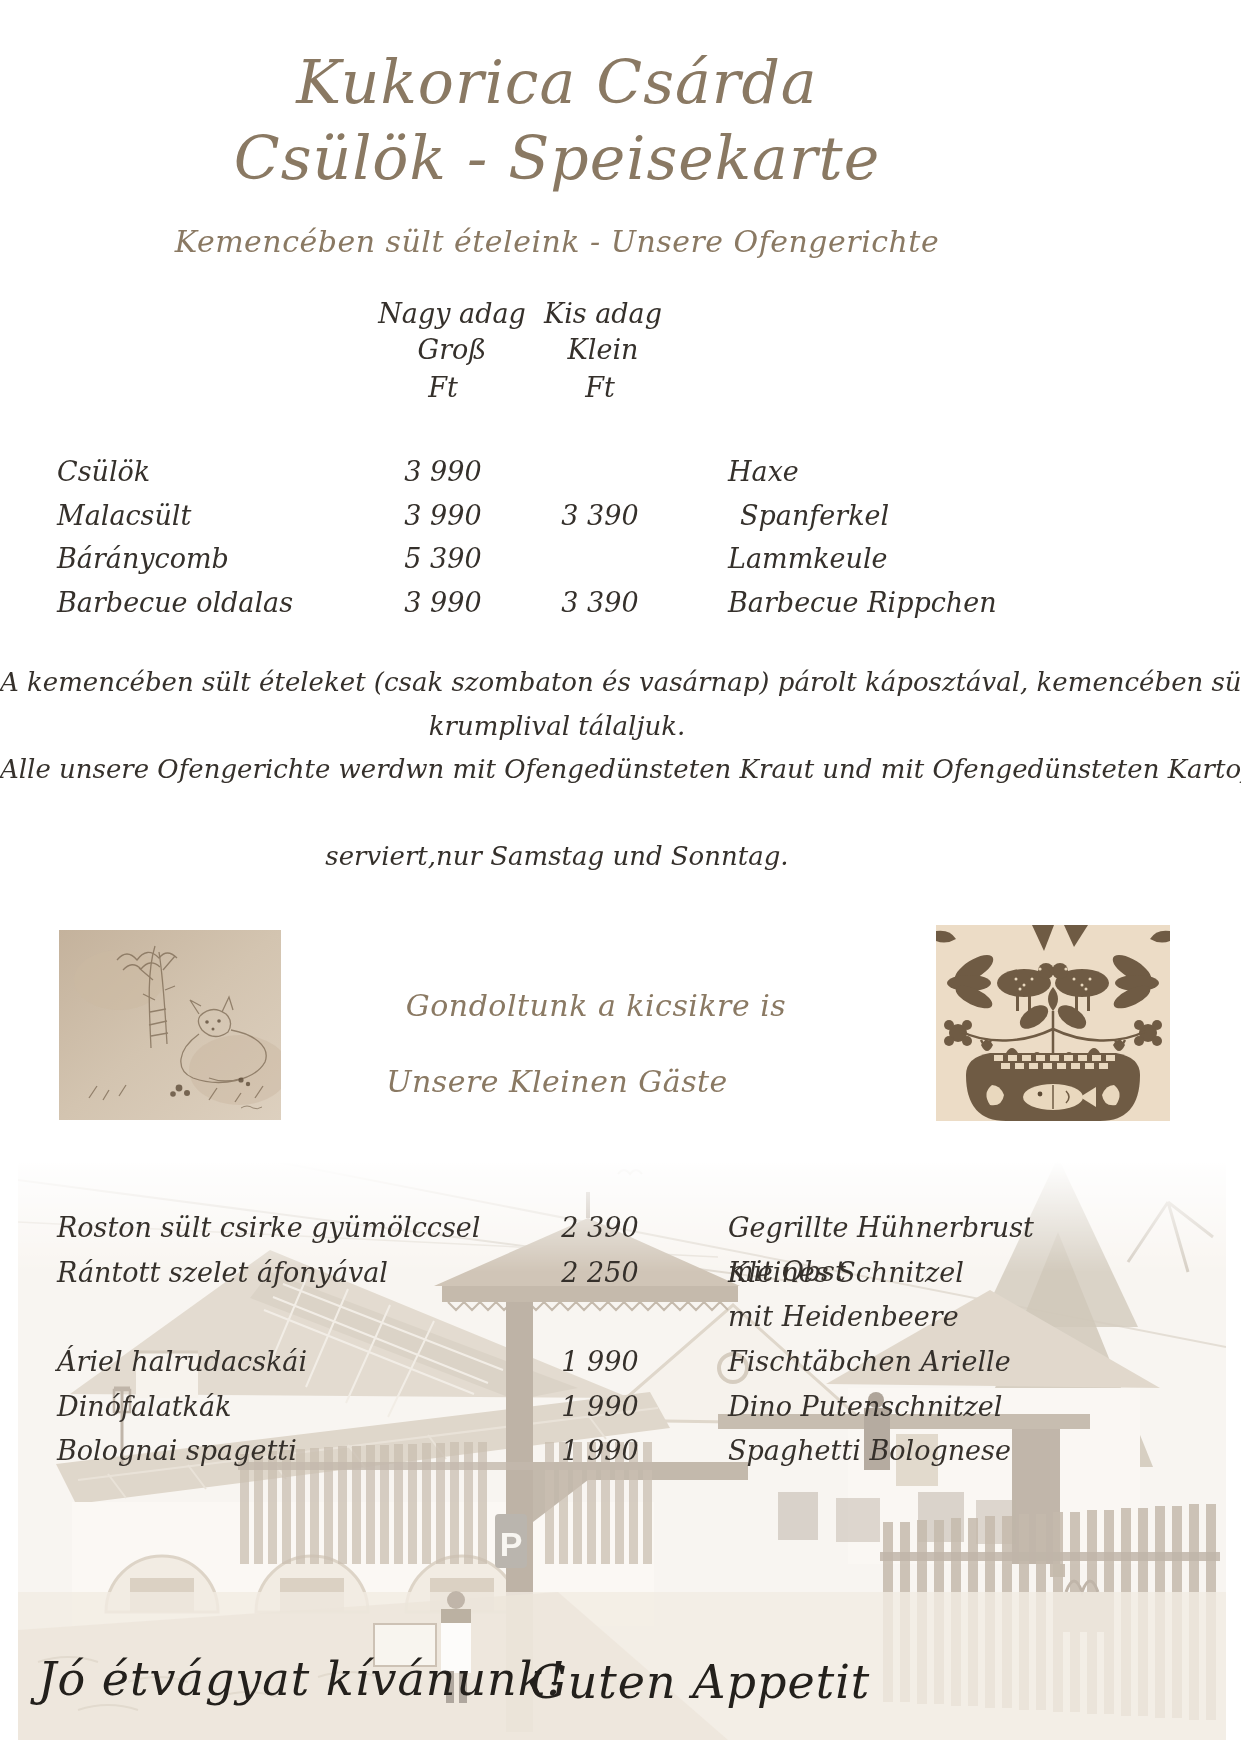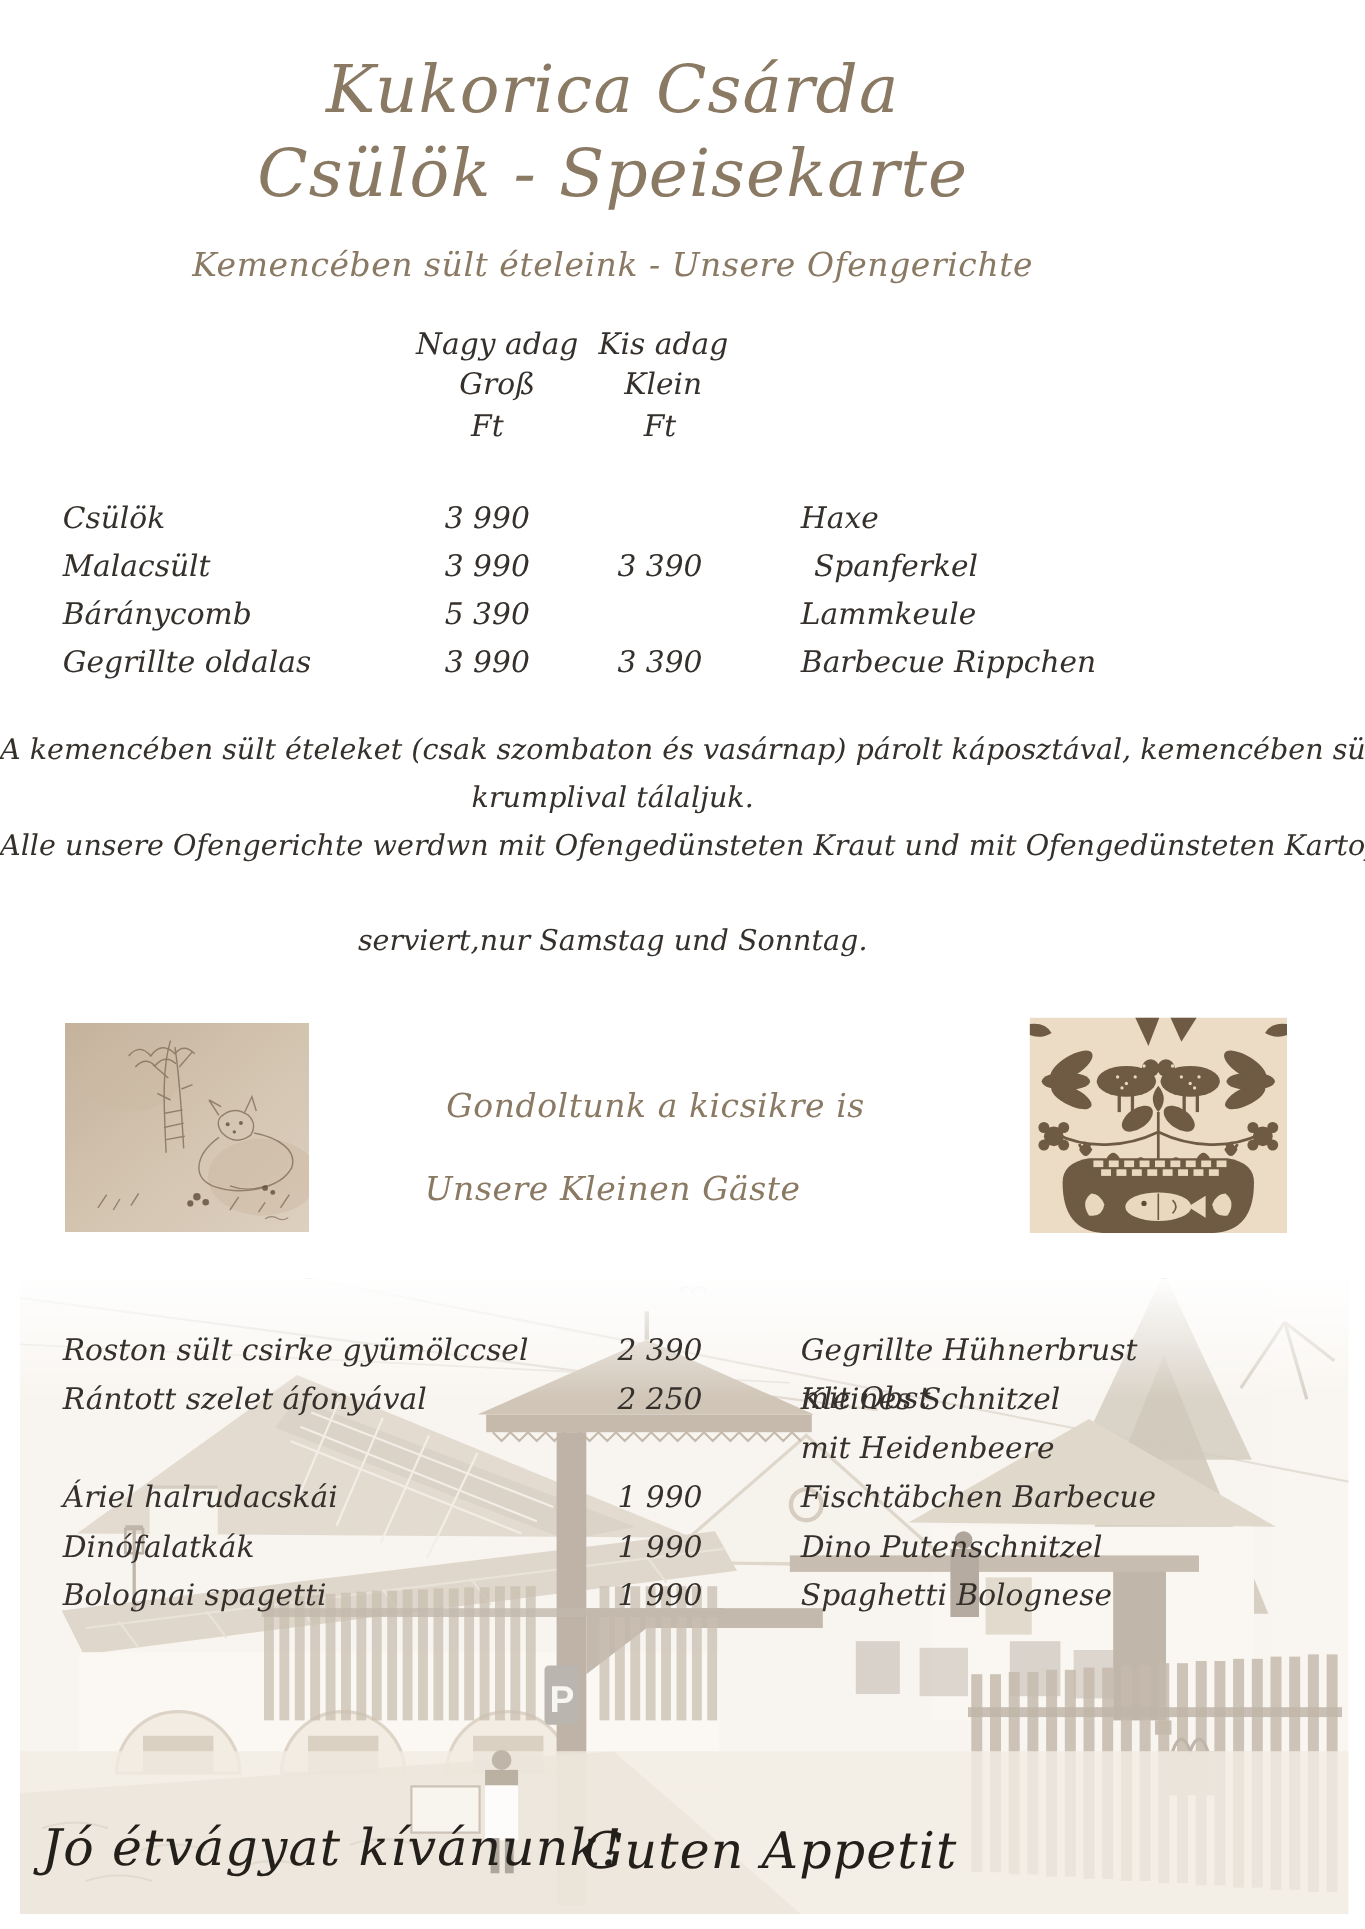--- a/index.html
+++ b/index.html
@@ -192,21 +192,21 @@
     <span class="abs price" style="left:520px;width:160px;">3 390</span>
     <span class="abs" style="left:740px;">Spanferkel</span>
   </div>
   <div class="abs rowtxt menu-layer" style="left:0;top:537px;width:1241px;">
     <span class="abs" style="left:57px;">Báránycomb</span>
     <span class="abs price" style="left:363px;width:160px;">5 390</span>
     <span class="abs price" style="left:520px;width:160px;"></span>
     <span class="abs" style="left:728px;">Lammkeule</span>
   </div>
   <div class="abs rowtxt menu-layer" style="left:0;top:581px;width:1241px;">
-    <span class="abs" style="left:57px;">Gegrillte oldalas</span>
+    <span class="abs" style="left:57px;">Barbecue oldalas</span>
     <span class="abs price" style="left:363px;width:160px;">3 990</span>
     <span class="abs price" style="left:520px;width:160px;">3 390</span>
     <span class="abs" style="left:728px;">Barbecue Rippchen</span>
   </div>
 
   <div class="abs center-block note" style="top:660px;">A kemencében sült ételeket (csak szombaton és vasárnap) párolt káposztával, kemencében sült</div>
   <div class="abs center-block note" style="top:704px;">krumplival tálaljuk.</div>
   <div class="abs center-block note" style="top:747px;">Alle unsere Ofengerichte werdwn mit Ofengedünsteten Kraut und mit Ofengedünsteten Kartoffeln</div>
   <div class="abs center-block note" style="top:834px;">serviert,nur Samstag und Sonntag.</div>
 
@@ -348,21 +348,21 @@
     <span class="abs" style="left:728px;width:330px;">Gegrillte Hühnerbrust mit Obst</span>
   </div>
   <div class="abs rowtxt menu-layer" style="left:0;top:1251px;width:1241px;">
     <span class="abs" style="left:57px;">Rántott szelet áfonyával</span>
     <span class="abs price" style="left:520px;width:160px;">2 250</span>
     <span class="abs" style="left:728px;width:265px;">Kleines Schnitzel mit Heidenbeere</span>
   </div>
   <div class="abs rowtxt menu-layer" style="left:0;top:1340px;width:1241px;">
     <span class="abs" style="left:57px;">Áriel halrudacskái</span>
     <span class="abs price" style="left:520px;width:160px;">1 990</span>
-    <span class="abs" style="left:728px;width:330px;">Fischtäbchen Barbecue</span>
+    <span class="abs" style="left:728px;width:330px;">Fischtäbchen Arielle</span>
   </div>
   <div class="abs rowtxt menu-layer" style="left:0;top:1385px;width:1241px;">
     <span class="abs" style="left:57px;">Dinófalatkák</span>
     <span class="abs price" style="left:520px;width:160px;">1 990</span>
     <span class="abs" style="left:728px;width:330px;">Dino Putenschnitzel</span>
   </div>
   <div class="abs rowtxt menu-layer" style="left:0;top:1429px;width:1241px;">
     <span class="abs" style="left:57px;">Bolognai spagetti</span>
     <span class="abs price" style="left:520px;width:160px;">1 990</span>
     <span class="abs" style="left:728px;width:330px;">Spaghetti Bolognese</span>

